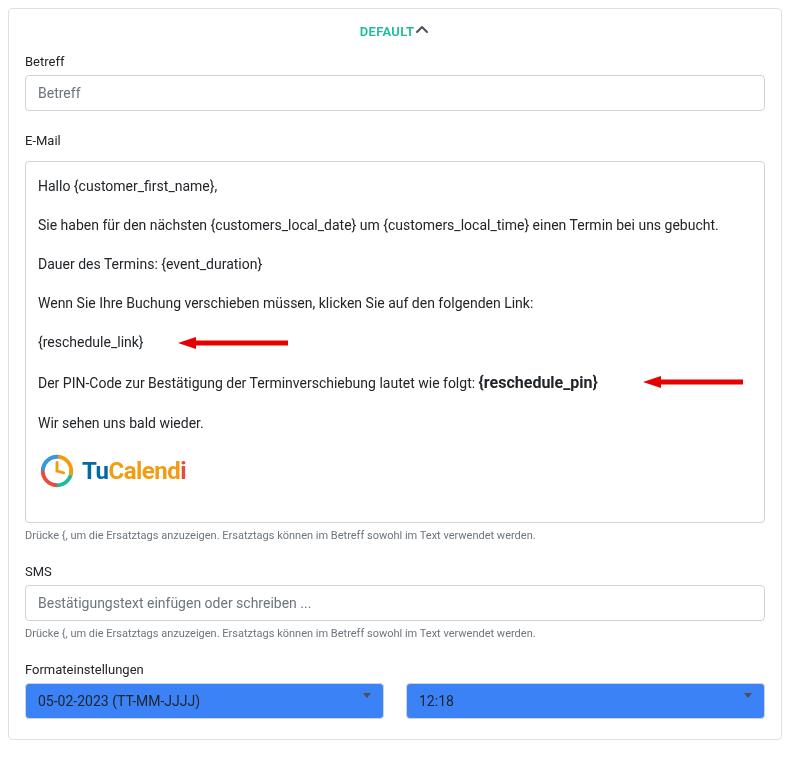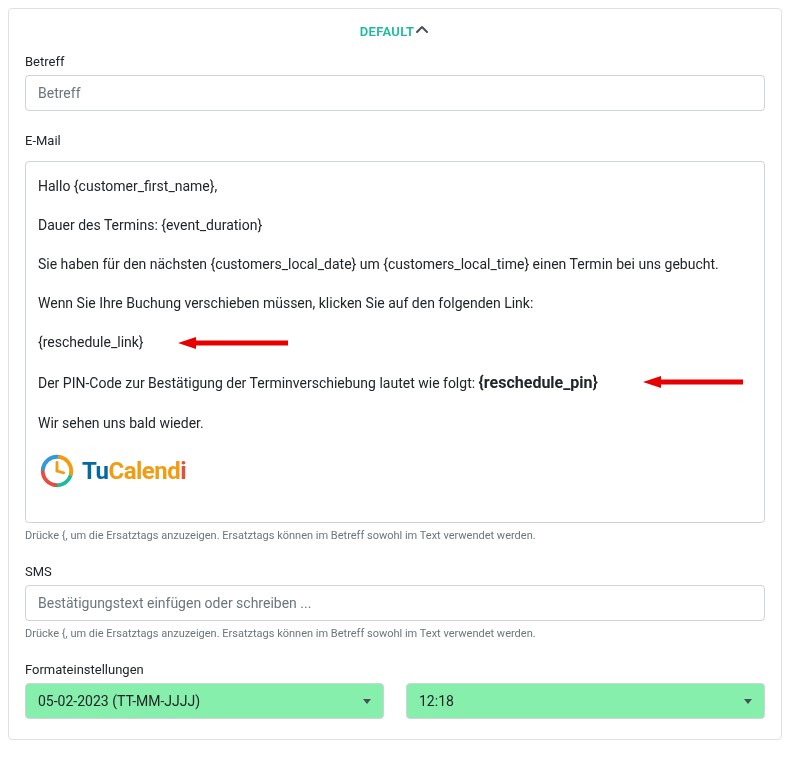--- a/index.html
+++ b/index.html
@@ -98,24 +98,24 @@
 .format-row {
   display: flex;
   gap: 22px;
 }
 .select {
   flex: 1;
   position: relative;
   border: 1px solid #ced4da;
   border-radius: 4px;
   padding: 9px 12px;
-  background: #86efac;
+  background: #3b82f6;
   display: flex;
   justify-content: space-between;
-  align-items: center;
+  align-items: flex-start;
   cursor: pointer;
 }
 .select-caret {
   border-left: 4px solid transparent;
   border-right: 4px solid transparent;
   border-top: 5px solid #495057;
 }
 .save-row {
   display: flex;
   justify-content: flex-end;
@@ -166,22 +166,22 @@
 
     <div>
       <div class="field-label">Betreff</div>
       <input class="input-text" type="text" placeholder="Betreff" style="">
     </div>
 
     <div class="section-gap">
       <div class="field-label">E-Mail</div>
       <div class="email-body">
         <p>Hallo {customer_first_name},</p>
+        <p>Sie haben für den nächsten {customers_local_date} um {customers_local_time} einen Termin bei uns gebucht.</p>
         <p>Dauer des Termins: {event_duration}</p>
-        <p>Sie haben für den nächsten {customers_local_date} um {customers_local_time} einen Termin bei uns gebucht.</p>
         <p>Wenn Sie Ihre Buchung verschieben müssen, klicken Sie auf den folgenden Link:</p>
         <p class="arrow-wrap">
           <span>{reschedule_link}</span>
           <span class="arrow1">
             <svg class="arrow-svg" width="110" height="14" viewBox="0 0 110 14">
                 <line x1="110" y1="7" x2="14" y2="7" stroke="#E60000" stroke-width="5"></line>
                 <polygon points="0,7 18,1 18,13" fill="#E60000"></polygon>
               </svg>
           </span>
         </p>

